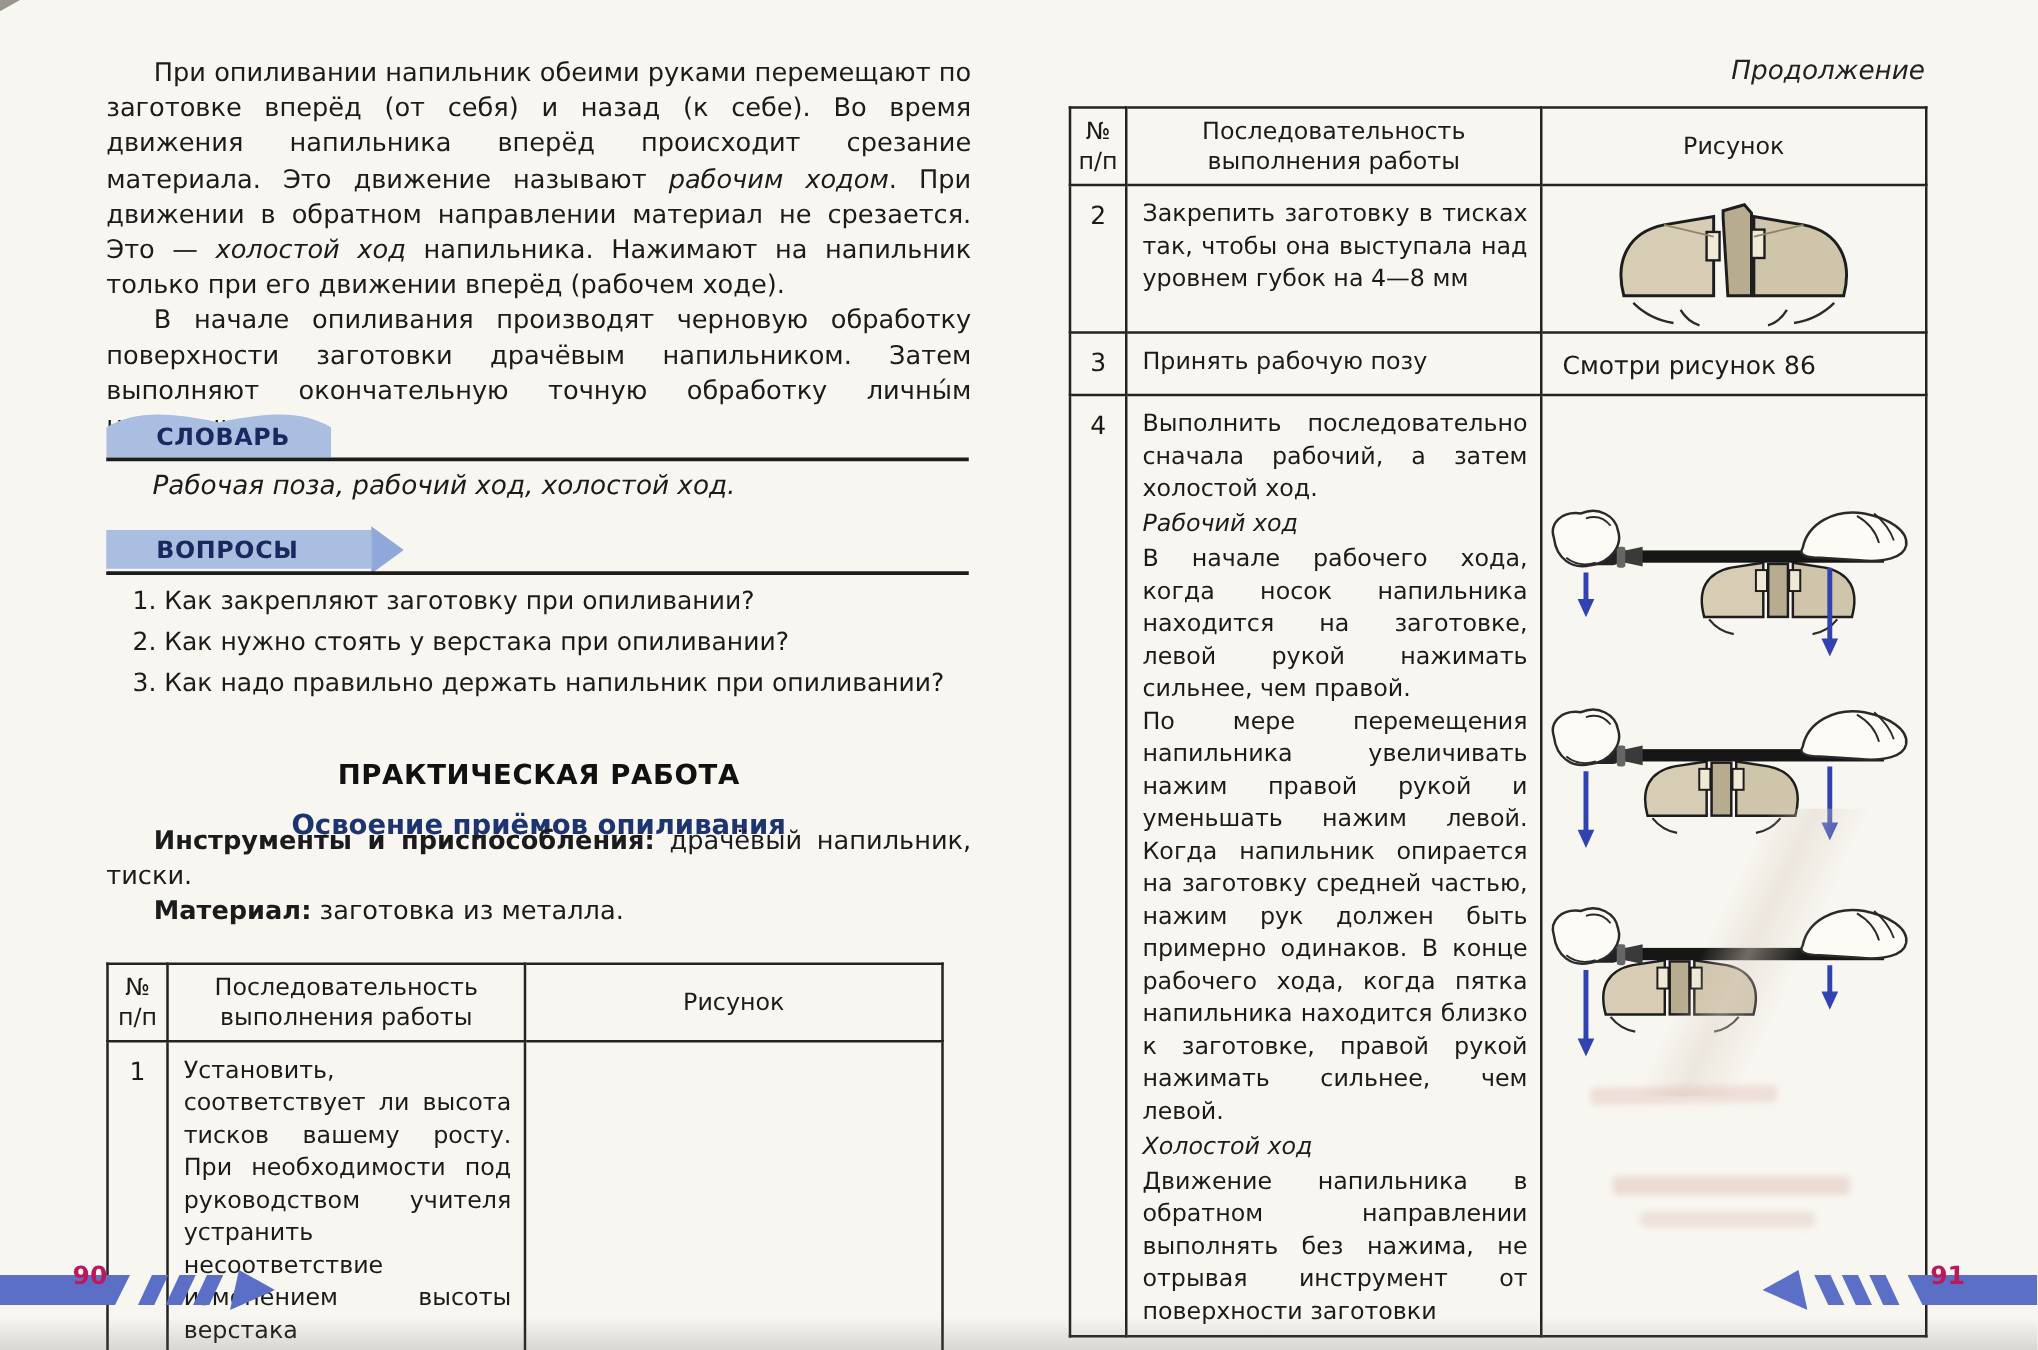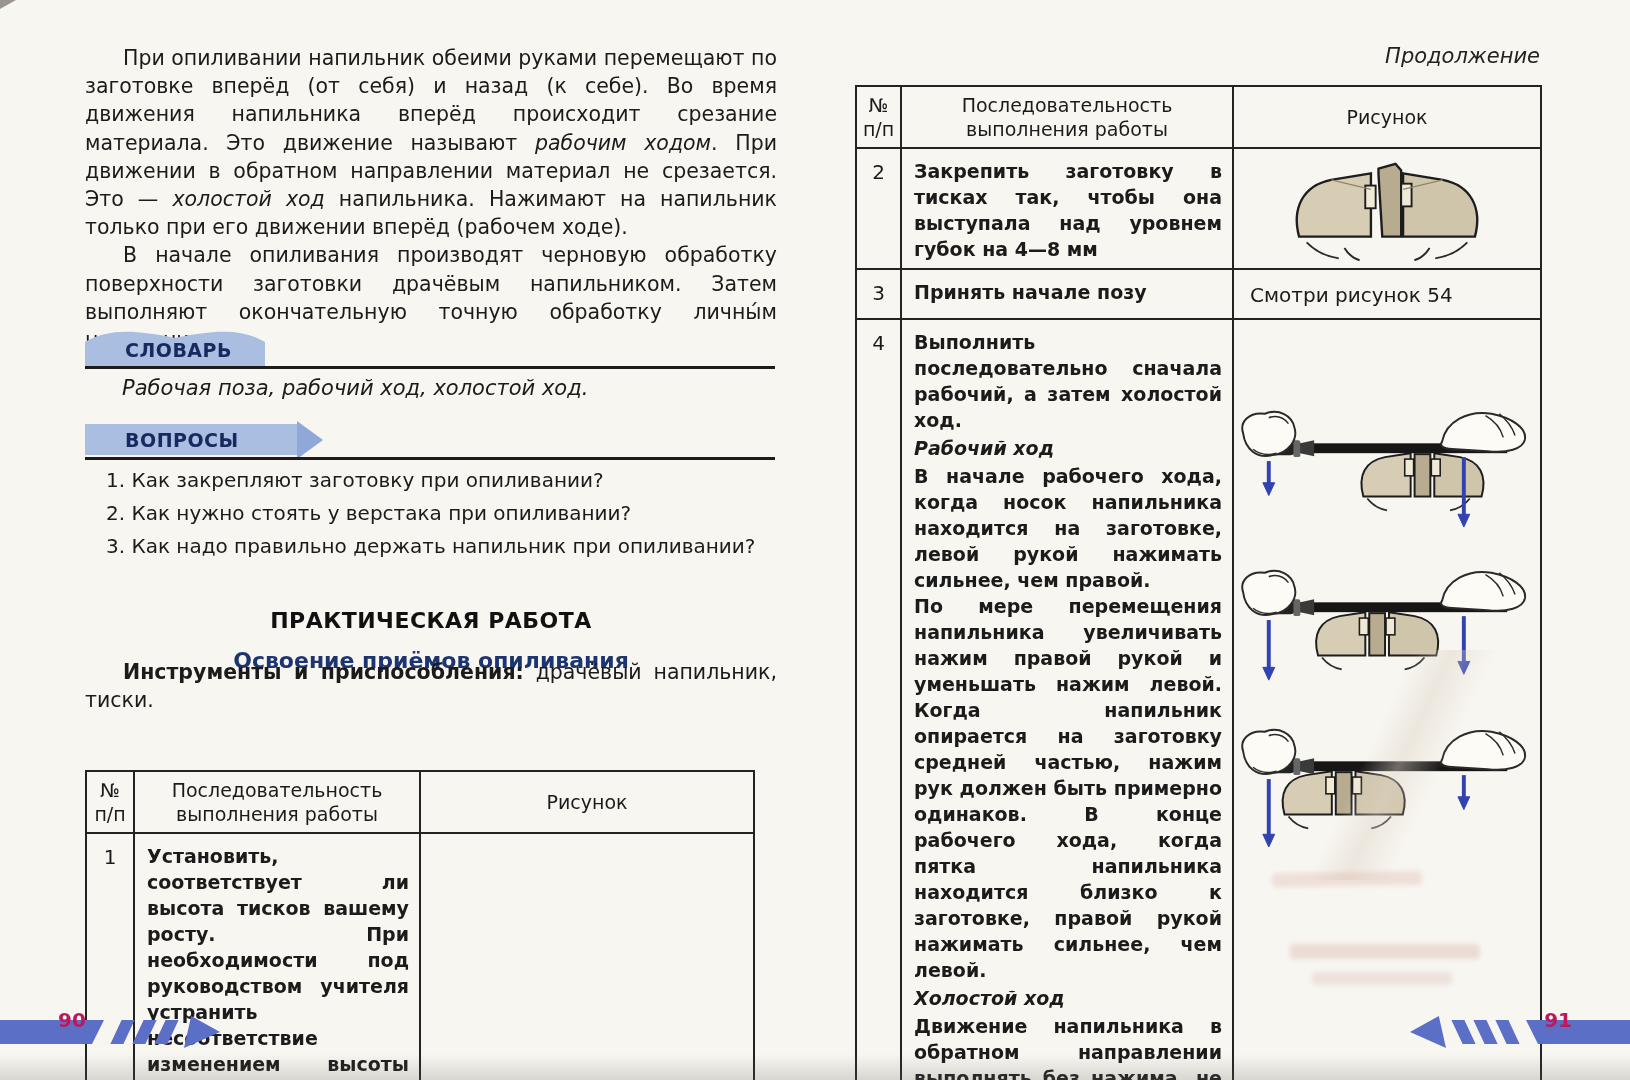--- a/index.html
+++ b/index.html
@@ -41,21 +41,21 @@
   .pw-lines{position:absolute;left:85px;top:658px;width:692px;font-size:20.5px;line-height:28px;text-align:justify;}
   .pw-lines p{margin:0;text-indent:38px;}
 
   
   table.worktable{border-collapse:collapse;table-layout:fixed;background:transparent;}
   table.worktable td,table.worktable th{border:2px solid #232323;vertical-align:top;padding:0;}
   .left-table{position:absolute;left:85px;top:770px;width:668px;font-size:19px;line-height:26px;}
   .right-table{position:absolute;left:855px;top:85px;width:685px;font-size:19px;line-height:26px;}
   .th-cell{font-weight:normal;text-align:center;font-size:19px;line-height:24px;padding:6px 2px!important;vertical-align:middle!important;}
   .num-cell{text-align:center;padding-top:10px!important;font-size:20px;}
-  .seq-cell{padding:9px 10px 6px 12px!important;text-align:justify;font-weight:bold;}
+  .seq-cell{padding:9px 10px 6px 12px!important;text-align:justify;}
   .pic-cell{position:relative;}
   .pic-text{padding:12px 8px 0 16px;font-size:20px;}
   .blk-p{margin:0;text-align:justify;}
   .blk-h{margin:2px 0;text-align:left;font-style:italic;}
   .pic-stack{display:flex;flex-direction:column;align-items:center;gap:26px;padding-top:78px;}
   .vise-center{display:flex;justify-content:center;padding-top:12px;}
 
   
   .smudge{position:absolute;border-radius:4px;filter:blur(2.5px);}
   .smudge.s1{left:38px;top:552px;width:150px;height:14px;background:rgba(214,170,158,.30);transform:rotate(-1deg);}
@@ -114,20 +114,21 @@
       <div class="q-line">1. Как закрепляют заготовку при опиливании?</div>
       <div class="q-line">2. Как нужно стоять у верстака при опиливании?</div>
       <div class="q-line">3. Как надо правильно держать напильник при опиливании?</div>
     </div>
 
     <div class="pw-title">ПРАКТИЧЕСКАЯ РАБОТА</div>
     <div class="pw-subtitle">Освоение приёмов опиливания</div>
 
     <div class="pw-lines">
       <p><span class="b">Инструменты и приспособления:</span> <span>драчёвый напильник, тиски.</span></p>
+      <p><span class="b">Материал:</span> <span>заготовка из металла.</span></p>
     </div>
 
     <table class="worktable left-table">
       <colgroup>
           <col style="width:48px">
           <col style="width:286px">
           <col style="width:334px">
         </colgroup>
       <tbody>
           <tr style="height:60px;">
@@ -193,23 +194,23 @@
               <rect x="120" y="24" width="11" height="24" fill="#efe9d6" stroke="#1d1d1d" stroke-width="2"></rect>
               <path d="M46,20 L88,30" fill="none" stroke="#8f8668" stroke-width="1.5"></path>
               <path d="M164,20 L122,30" fill="none" stroke="#8f8668" stroke-width="1.5"></path>
             </svg>
           </div>
         </td>
       </tr>
 
       <tr style="height:50px;">
         <td class="num-cell">3</td>
-        <td class="seq-cell" style="text-align:left;">Принять начале позу</td>
+        <td class="seq-cell" style="text-align:left;">Принять рабочую позу</td>
         <td class="pic-cell">
-          <div class="pic-text">Смотри рисунок 54</div>
+          <div class="pic-text">Смотри рисунок 86</div>
         </td>
       </tr>
 
       <tr style="height:688px;">
         <td class="num-cell">4</td>
         <td class="seq-cell">
           <p class="blk-p">Выполнить последовательно сначала рабочий, а затем холостой ход.</p>
           <p class="blk-h">Рабочий ход</p>
           <p class="blk-p">В начале рабочего хода, когда носок напильника находится на заготовке, левой рукой нажимать сильнее, чем правой.</p>
           <p class="blk-p">По мере перемещения напильника увеличивать нажим правой рукой и уменьшать нажим левой. Когда напильник опирается на заготовку средней частью, нажим рук должен быть примерно одинаков. В конце рабочего хода, когда пятка напильника находится близко к заготовке, правой рукой нажимать сильнее, чем левой.</p>

